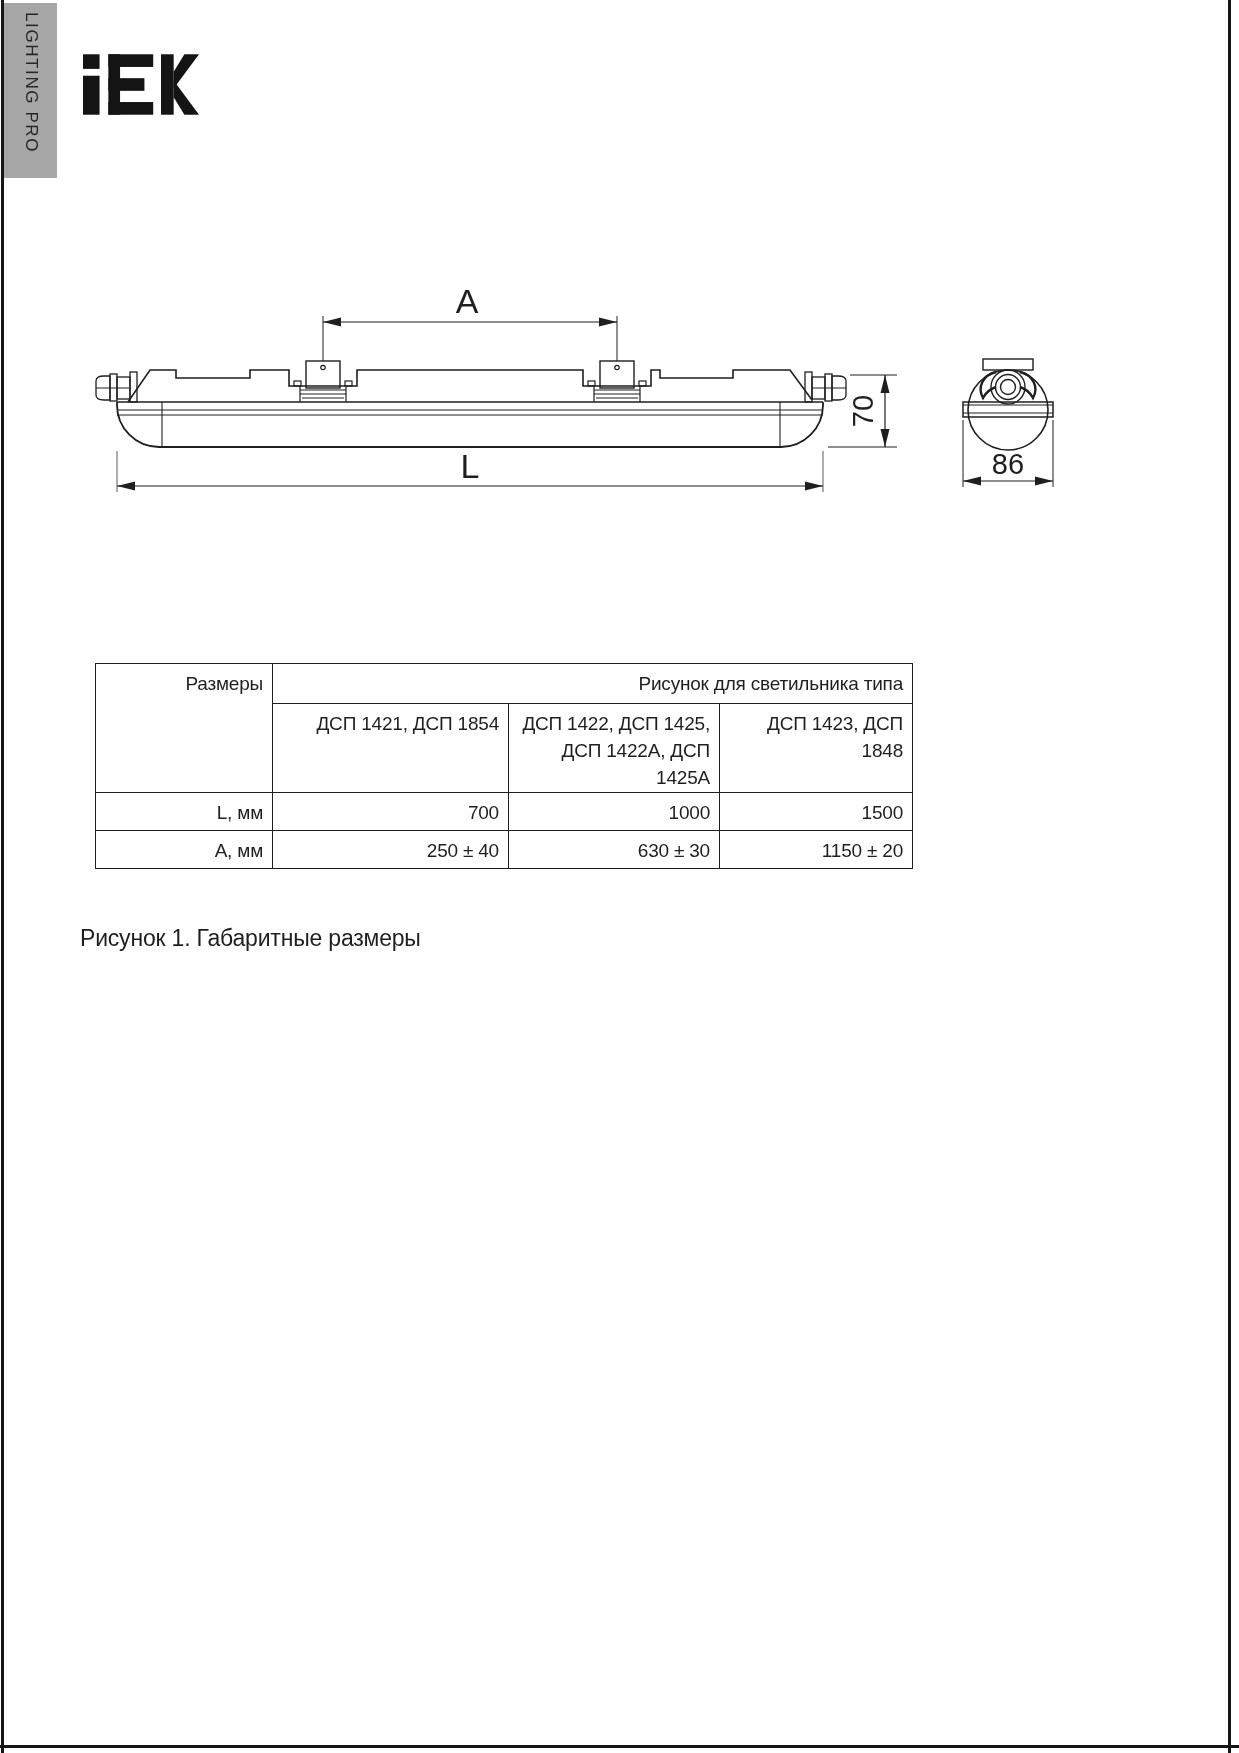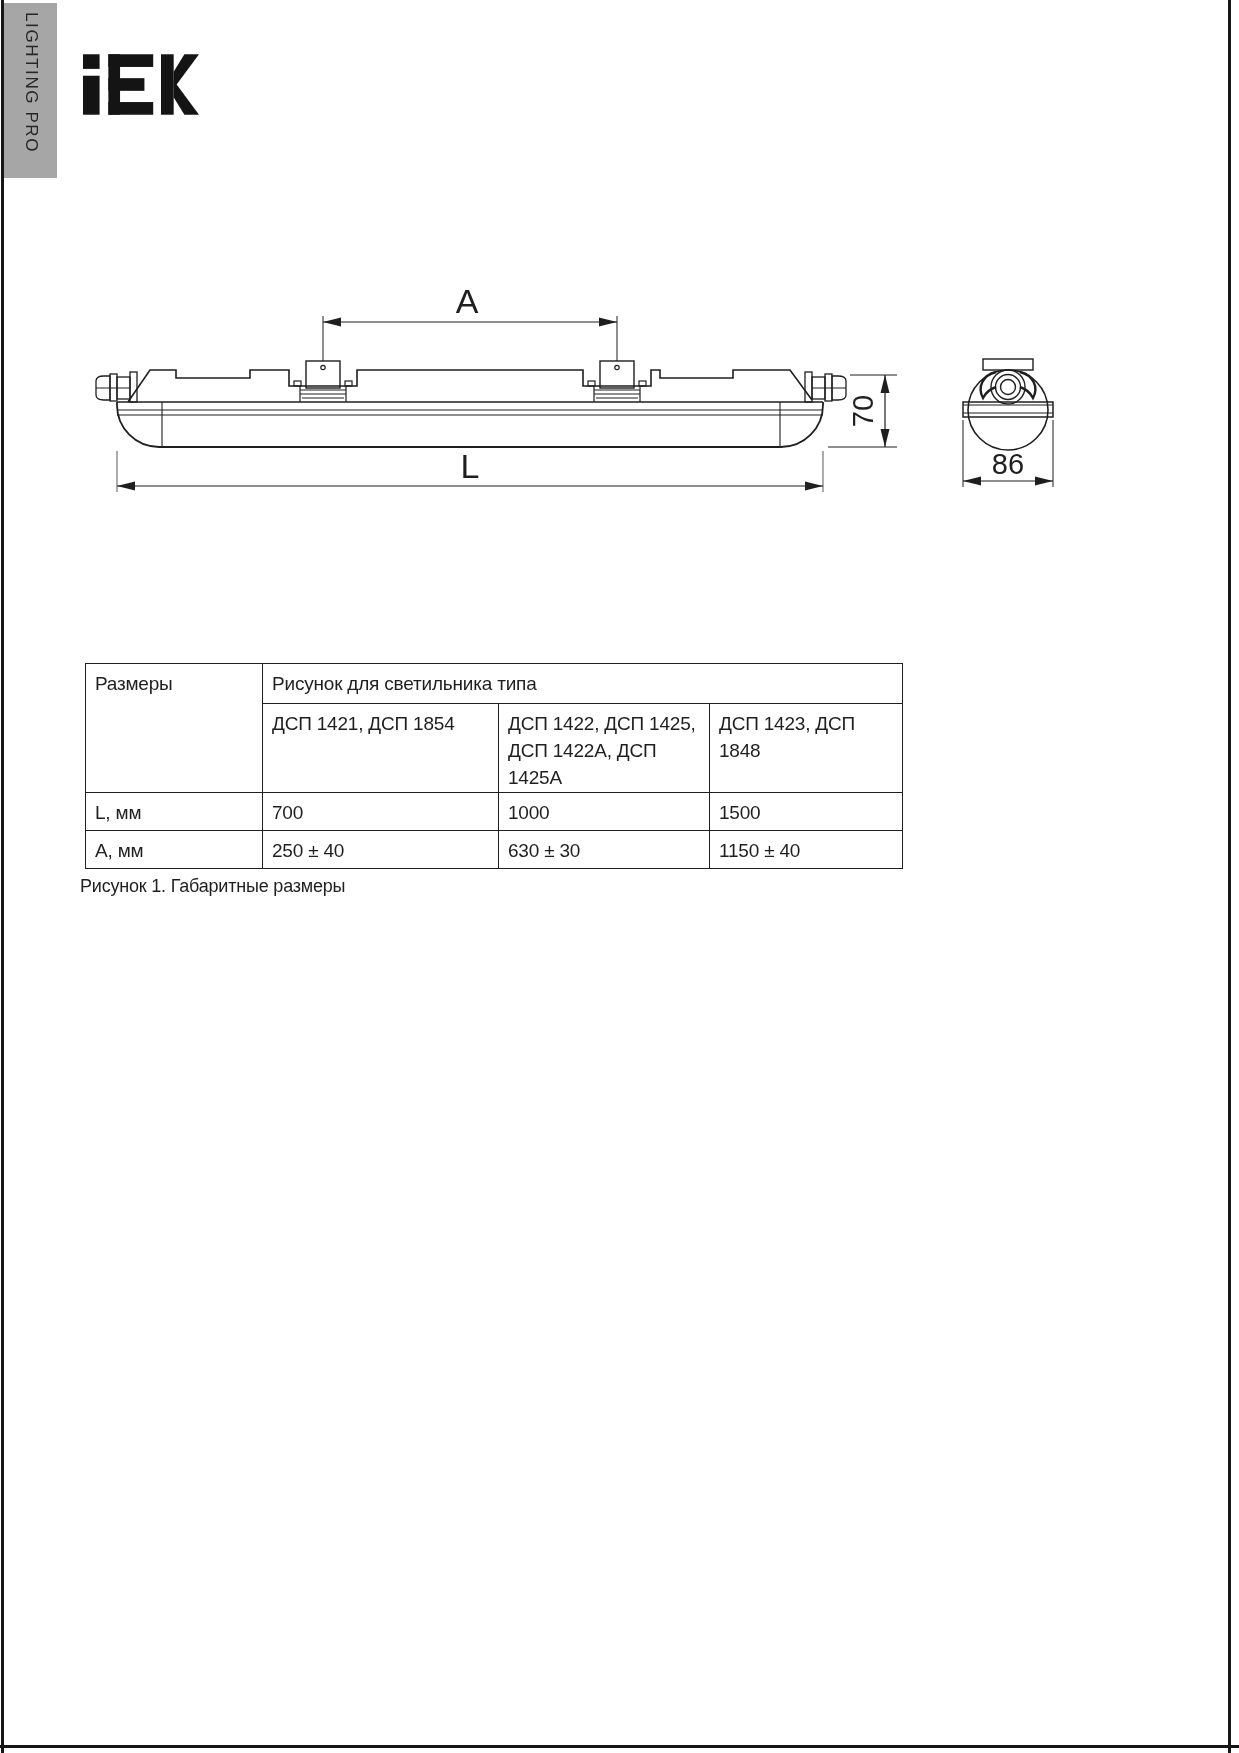--- a/index.html
+++ b/index.html
@@ -15,25 +15,25 @@
   #ribbon .vtext{writing-mode:vertical-rl;font-size:17px;letter-spacing:1.6px;color:#262626;
                  padding-top:9px;white-space:nowrap;}
   
   #logo{left:83px;top:54px;width:117px;height:61px;}
   
   #drawing{left:0;top:0;width:1239px;height:1753px;}
   #drawing text{font-family:"Liberation Sans",sans-serif;fill:#1f1f1f;}
   .dimlabel{font-size:34px;}
   .dimlabel-sm{font-size:29px;}
   
-  #spec-table{left:85px;top:663px;border-collapse:collapse;table-layout:fixed;width:817px;}
+  #spec-table{left:95px;top:663px;border-collapse:collapse;table-layout:fixed;width:817px;text-align:right;}
   #spec-table td{border:1.5px solid #1f1f1f;vertical-align:top;padding:7px 9px 0 9px;
                  font-size:19px;line-height:1.42;letter-spacing:-0.2px;overflow:hidden;}
   
-  #caption{left:80px;top:876px;font-size:18px;letter-spacing:-0.2px;}
+  #caption{left:80px;top:925px;font-size:23px;letter-spacing:-0.2px;}
 </style>
 </head>
 <body>
 
 <div id="page">
 
   <div id="border-left" class="abs"></div>
   <div id="border-right" class="abs"></div>
   <div id="border-bottom" class="abs"></div>
 
@@ -176,20 +176,20 @@
     <tr style="height:38px">
       <td>L, мм</td>
       <td>700</td>
       <td>1000</td>
       <td>1500</td>
     </tr>
     <tr style="height:38px">
       <td>А, мм</td>
       <td>250 ± 40</td>
       <td>630 ± 30</td>
-      <td>1150 ± 40</td>
+      <td>1150 ± 20</td>
     </tr>
   </tbody>
     </table>
 
   <div id="caption" class="abs">Рисунок 1. Габаритные размеры</div>
 
 </div>
 
 </body></html>

